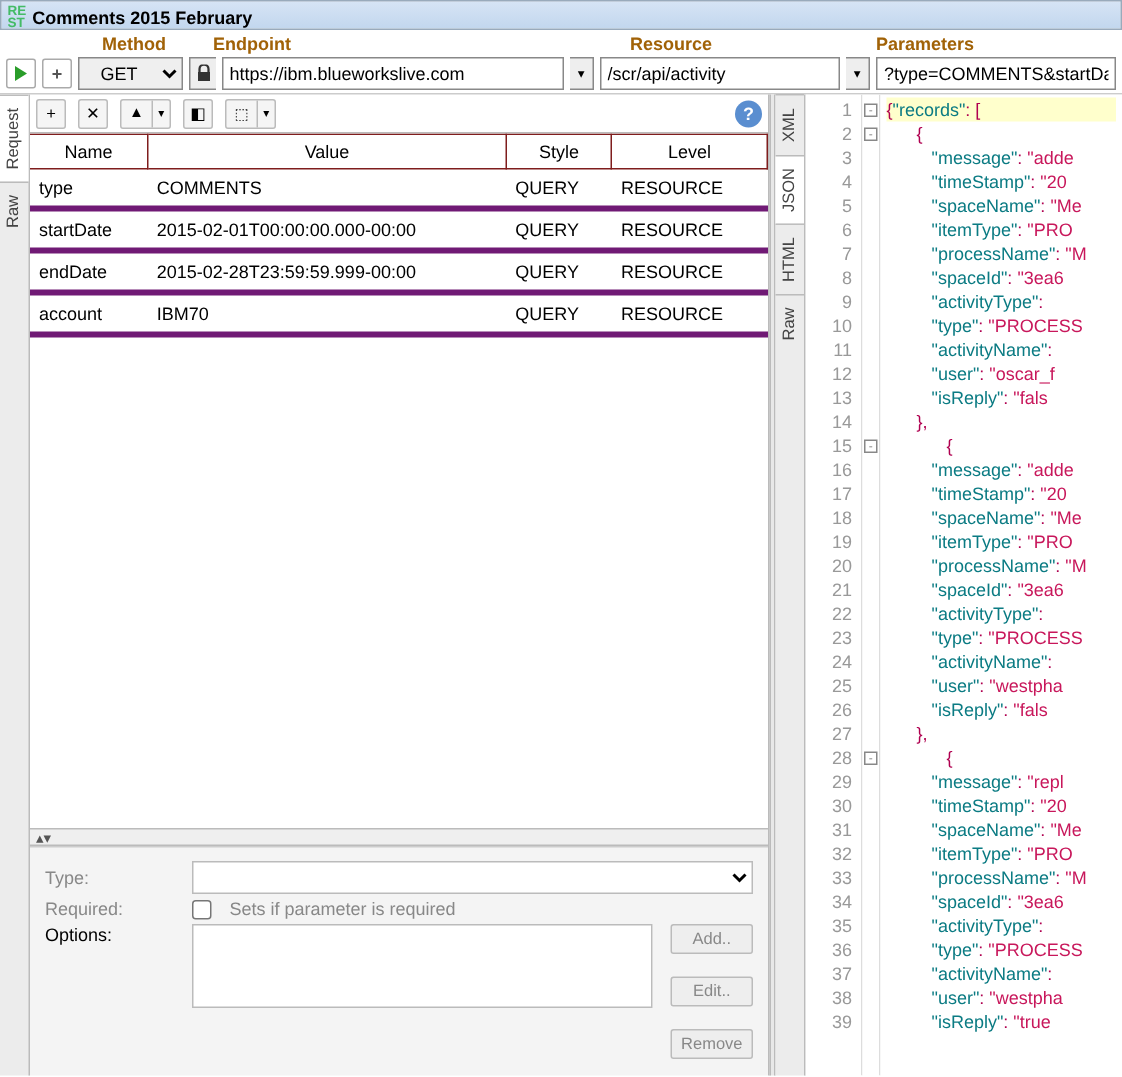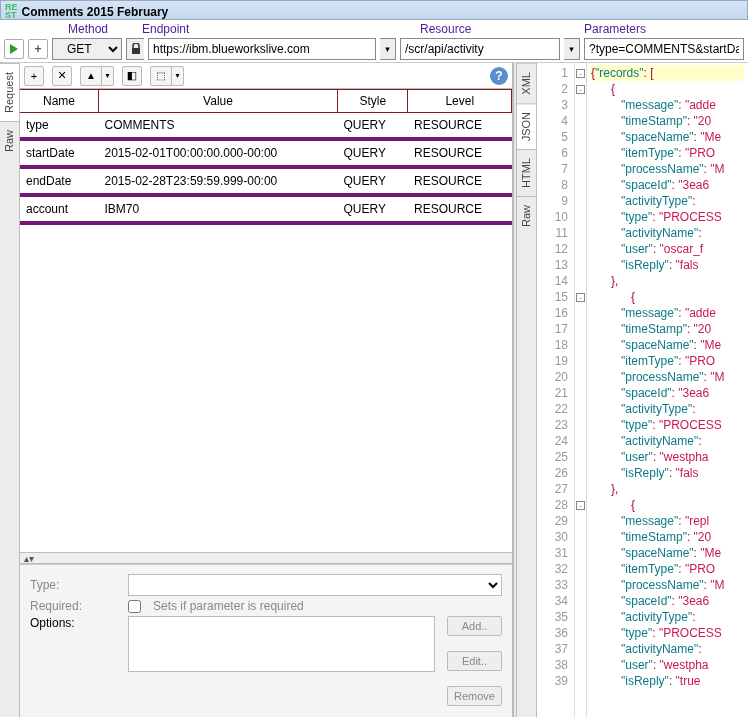--- a/index.html
+++ b/index.html
@@ -4,21 +4,21 @@
 <style>
 * { box-sizing: border-box; margin: 0; padding: 0; font-family: "Segoe UI", Tahoma, Arial, sans-serif; }
 body { width: 748px; height: 718px; background: #fff; font-size: 12px; color: #000; overflow: hidden; }
 
 
 .title-bar { height: 20px; background: linear-gradient(#d6e4f5,#c2d7ee); border: 1px solid #9ab; display: flex; align-items: flex-end; padding: 0 4px; font-weight: bold; font-size: 12px; }
 .title-bar .rest-badge { font-size: 9px; line-height: 8px; font-weight: bold; color: #4b6; margin-right: 4px; }
 
 
 .top-fields { display: flex; padding: 2px 4px 0 68px; gap: 4px; }
-.top-fields label { font-size: 12px; color: #4c1d95; }
+.top-fields label { font-size: 12px; color: #a16207; font-weight: bold; }
 .fld-method { width: 70px; }
 .fld-endpoint { flex: 1; }
 .fld-resource { width: 160px; }
 .fld-params { width: 160px; }
 
 
 .top-controls { display: flex; align-items: center; padding: 2px 4px; gap: 4px; border-bottom: 1px solid #ccc; }
 .btn-play { width: 20px; height: 20px; background:#fff; border:1px solid #aaa; display:flex; align-items:center; justify-content:center; cursor:pointer; border-radius:2px;}
 .btn-play svg { width:10px; height:10px; }
 .btn-plus { width: 20px; height: 20px; background:#fff; border:1px solid #aaa; display:flex; align-items:center; justify-content:center; cursor:pointer; border-radius:2px; font-weight:bold; color:#555;}

